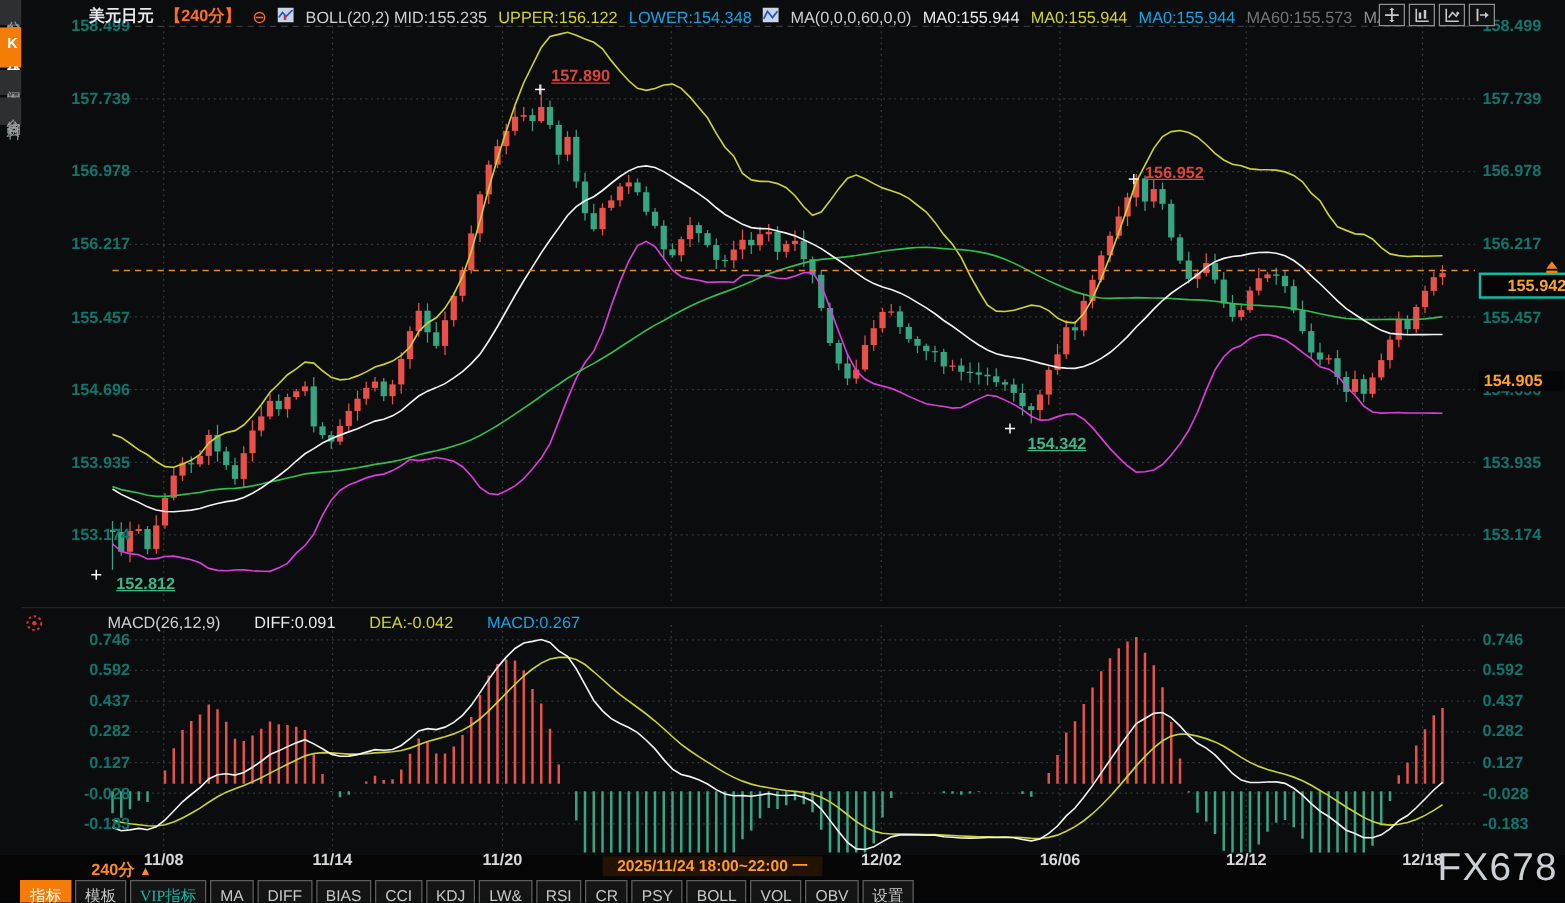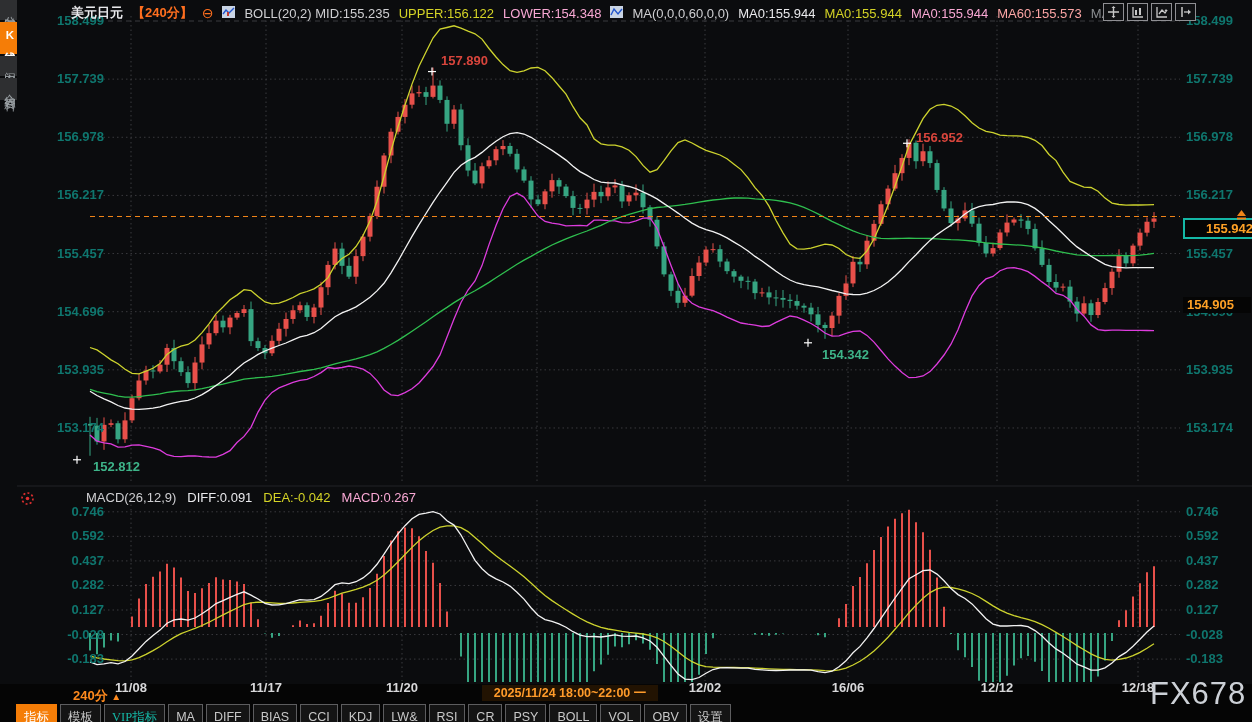--- a/index.html
+++ b/index.html
@@ -7,40 +7,40 @@
   #stage{position:relative;width:1252px;height:722px;}
   svg#chart-svg{position:absolute;left:0;top:0;}
   
   #sidebar{position:absolute;left:0;top:0;width:17px;display:flex;flex-direction:column;gap:2px;z-index:5;}
   .side-tab{writing-mode:vertical-rl;text-orientation:upright;width:17px;padding:7px 0;
     background:#2e2f31;color:#9aa0a4;font-size:11.5px;letter-spacing:2px;text-align:center;cursor:pointer;}
   .side-tab.active{background:#f57d07;color:#fff;font-weight:700;}
   
   #hdr{position:absolute;left:71px;top:4px;height:18px;display:flex;align-items:center;gap:9px;
     font-size:13px;white-space:nowrap;z-index:6;}
-  .c-white{color:#e9e9ec}.c-dim{color:#cfcfd2}.c-yel{color:#d4d326}.c-mag{color:#f9a8d4}
-  .c-grn{color:#fca5a5}.c-gray{color:#8a8d90}.c-org{color:#ff6f1f}
+  .c-white{color:#e9e9ec}.c-dim{color:#cfcfd2}.c-yel{color:#d4d326}.c-mag{color:#0ea5e9}
+  .c-grn{color:#737373}.c-gray{color:#8a8d90}.c-org{color:#ff6f1f}
   .b{font-weight:700}
   
   #tr-icons{position:absolute;left:1103px;top:3px;display:flex;gap:3px;z-index:6;}
   .tool-ic{width:19px;height:16px;border:1px solid #8f8f93;background:#101113;display:flex;
     align-items:center;justify-content:center;cursor:pointer;}
   
   .lbl{position:absolute;font-size:13px;font-weight:700;color:#0f766e;height:16px;line-height:16px;z-index:4;}
   .datelbl{position:absolute;top:680px;width:64px;text-align:center;font-size:13px;font-weight:700;color:#d8d8da;z-index:4;}
-  #macd-hdr{position:absolute;left:86px;top:490px;display:flex;gap:11px;font-size:13px;white-space:nowrap;z-index:4;}
+  #macd-hdr{position:absolute;left:86px;top:490px;display:flex;gap:27px;font-size:13px;white-space:nowrap;z-index:4;}
   .rowbg{position:absolute;left:0;width:1252px;background:#050505;z-index:2;}
   
   .pricebox{position:absolute;left:1183px;width:64px;font-size:13px;font-weight:700;color:#ffa126;
     background:#050505;padding-left:4px;z-index:5;}
   #cur-price{top:218px;height:17px;line-height:17px;border:2px solid #14b8a6;text-align:right;}
   #cross-price{top:297px;height:16px;line-height:16px;}
   #alert-ic{position:absolute;left:1236px;top:206px;z-index:6;}
   
-  .anno{position:absolute;font-size:13px;font-weight:700;z-index:4;white-space:nowrap;}
+  .anno{position:absolute;font-size:13px;font-weight:700;z-index:4;white-space:nowrap;text-decoration:underline;}
   
   #period-ctl{position:absolute;left:73px;top:687px;color:#ff8a1e;font-size:13px;font-weight:700;z-index:5;cursor:pointer;}
   #cross-info{position:absolute;left:482px;top:685px;width:176px;height:16px;line-height:16px;text-align:center;
     background:#221302;color:#ff9b2a;font-size:12.5px;font-weight:700;z-index:5;}
   #toolbar{position:absolute;left:16px;top:704px;display:flex;gap:3px;z-index:5;}
   .tb-btn{height:16px;line-height:16px;padding:4px 7px;font-size:12.5px;color:#c8c8c8;background:#141414;
     border:1px solid #5d5d5f;cursor:pointer;}
   .tb-btn.active{background:#f57d07;border-color:#f57d07;color:#fff;}
   .tb-btn.accent{color:#14b8a6;font-family:Liberation Serif, serif;}
   #macd-ic{position:absolute;left:20px;top:491px;z-index:4;}
@@ -703,21 +703,21 @@
     <div class="lbl" style="left: 1186px; top: 552.9px; width: 62px;">0.437</div>
     <div class="lbl" style="left: 26px; top: 577.45px; width: 78px; text-align: right;">0.282</div>
     <div class="lbl" style="left: 1186px; top: 577.45px; width: 62px;">0.282</div>
     <div class="lbl" style="left: 26px; top: 602px; width: 78px; text-align: right;">0.127</div>
     <div class="lbl" style="left: 1186px; top: 602px; width: 62px;">0.127</div>
     <div class="lbl" style="left: 26px; top: 626.55px; width: 78px; text-align: right;">-0.028</div>
     <div class="lbl" style="left: 1186px; top: 626.55px; width: 62px;">-0.028</div>
     <div class="lbl" style="left: 26px; top: 651.1px; width: 78px; text-align: right;">-0.183</div>
     <div class="lbl" style="left: 1186px; top: 651.1px; width: 62px;">-0.183</div>
     <div class="datelbl" style="left: 99px;">11/08</div>
-    <div class="datelbl" style="left: 234px;">11/17</div>
+    <div class="datelbl" style="left: 234px;">11/14</div>
     <div class="datelbl" style="left: 370px;">11/20</div>
     <div class="datelbl" style="left: 673px;">12/02</div>
     <div class="datelbl" style="left: 816px;">16/06</div>
     <div class="datelbl" style="left: 965px;">12/12</div>
     <div class="datelbl" style="left: 1106px;">12/18</div>
     <div class="anno" style="left: 441px; top: 52.5581px; color: rgb(216, 69, 60);">157.890</div>
     <div class="anno" style="left: 916px; top: 130.268px; color: rgb(216, 69, 60);">156.952</div>
     <div class="anno" style="left: 822px; top: 346.803px; color: rgb(62, 180, 137);">154.342</div>
     <div class="anno" style="left: 93px; top: 458.771px; color: rgb(62, 180, 137);">152.812</div>
   </div>

